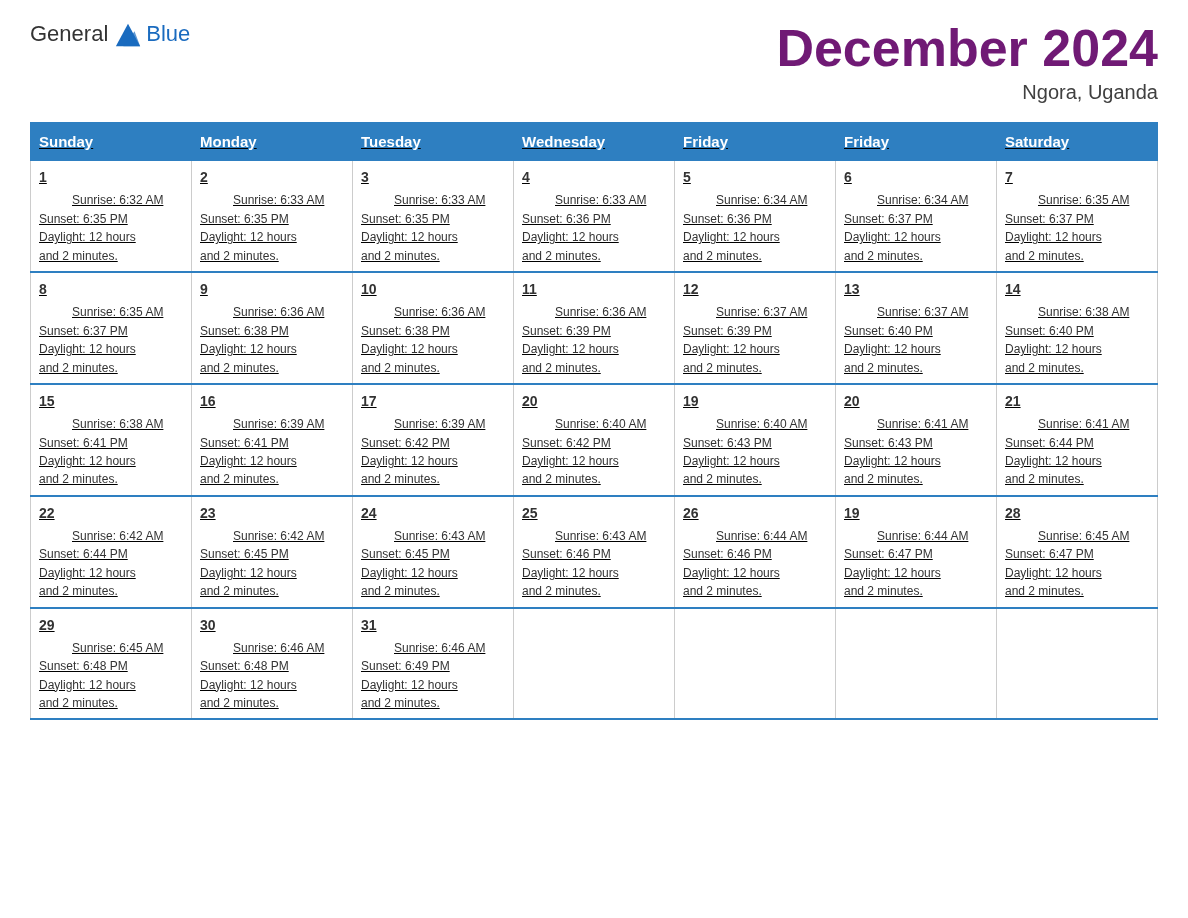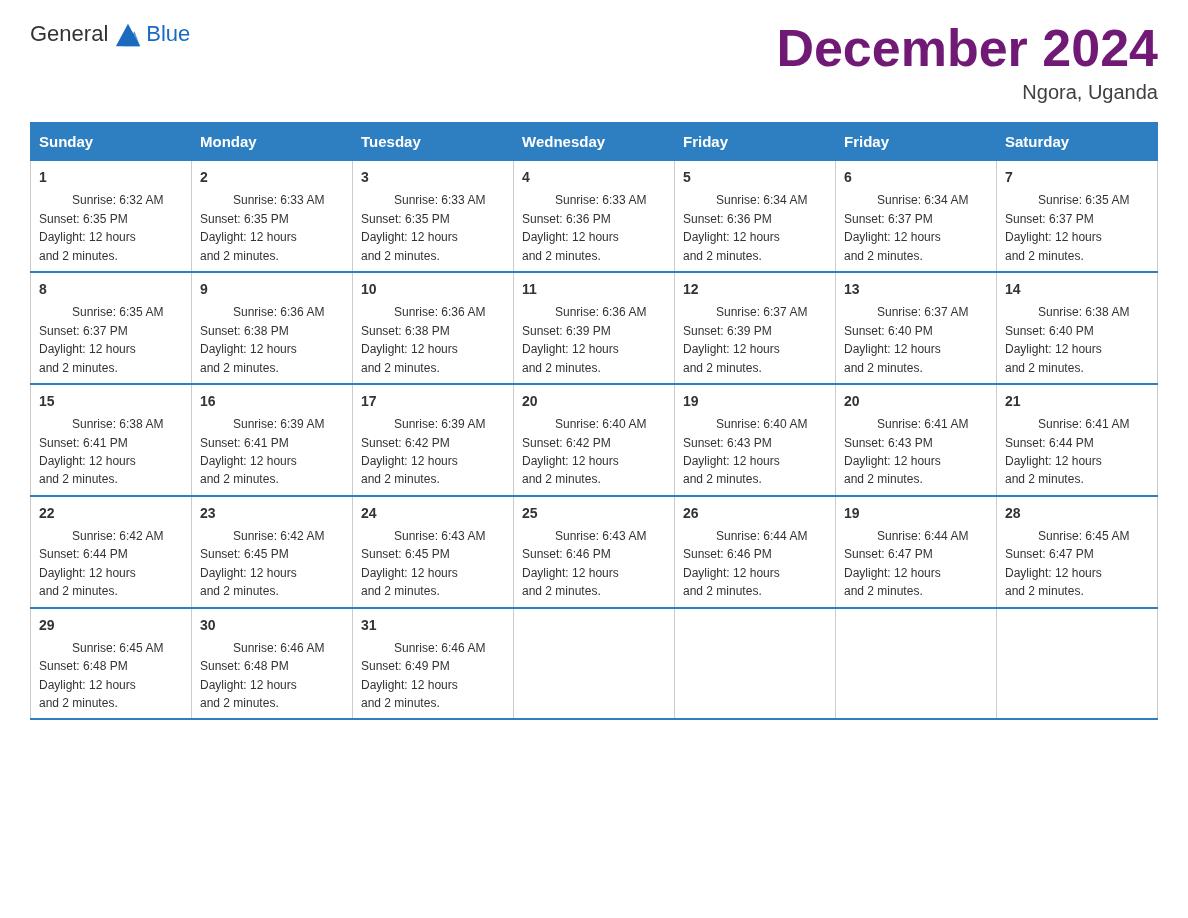--- a/index.html
+++ b/index.html
@@ -46,20 +46,21 @@
       line-height: 1.1;
     }
     .location {
       font-size: 20px;
       color: #404040;
       margin-top: 4px;
     }
     table {
       width: 100%;
       border-collapse: collapse;
+      text-decoration: underline;
     }
     thead th {
       background-color: #2e7fc1;
       color: #fff;
       font-size: 15px;
       font-weight: 600;
       padding: 10px 8px;
       text-align: left;
       border: 1px solid #2e7fc1;
     }

